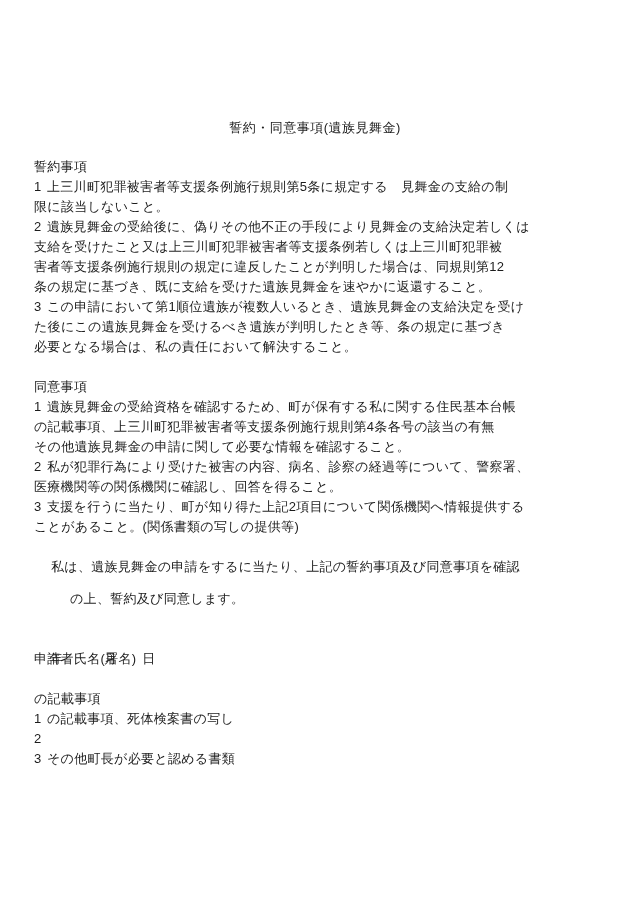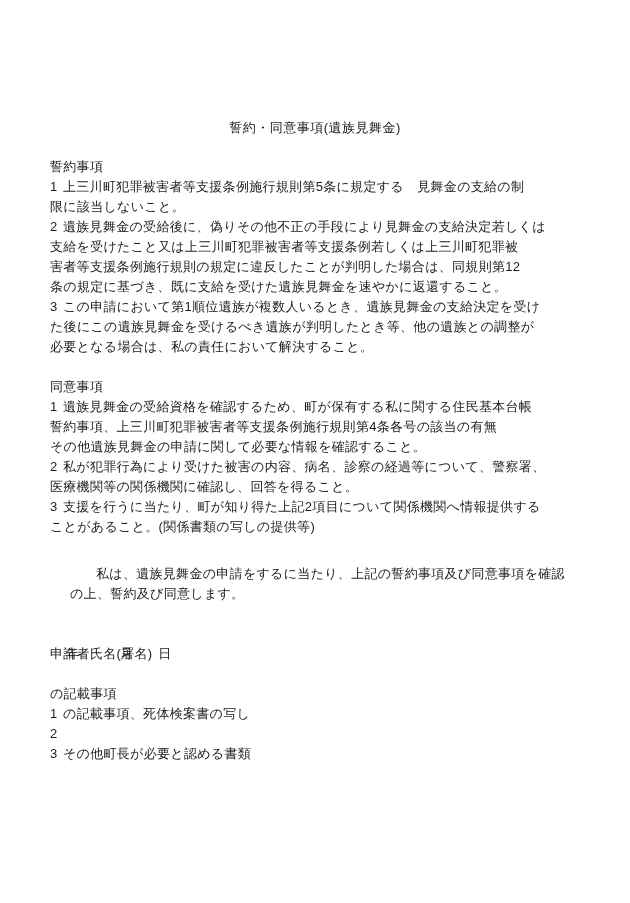--- a/index.html
+++ b/index.html
@@ -31,39 +31,39 @@
   }
   .gap {
     height: 19px;
   }
   .line {
     height: 20px;
     line-height: 20px;
     font-size: 13px;
     letter-spacing: 0.3px;
     white-space: pre;
-    padding-left: 50px;
+    padding-left: 34px;
     box-sizing: border-box;
   }
   .line.blank { padding-left: 0; }
   .item {
     display: flex;
   }
   .item .num {
     flex: none;
     width: 13px;
   }
   .cont {
   }
   .pledge-first {
-    padding-left: 96px;
-    margin-top: 7px;
+    padding-left: 51px;
   }
   .pledge-cont {
     padding-left: 70px;
+    margin-top: 12px;
   }
   .date-line {
   }
   .date-line .month-label { margin-left: 41px; }
   .date-line .day-label   { margin-left: 25px; }
   .signature-line {
   }
 </style>
 </head>
 <body>
@@ -83,31 +83,31 @@
   <div class="line item">
     <span class="num">2</span><span class="txt">遺族見舞金の受給後に、偽りその他不正の手段により見舞金の支給決定若しくは</span>
   </div>
   <div class="line cont">支給を受けたこと又は上三川町犯罪被害者等支援条例若しくは上三川町犯罪被</div>
   <div class="line cont">害者等支援条例施行規則の規定に違反したことが判明した場合は、同規則第12</div>
   <div class="line cont">条の規定に基づき、既に支給を受けた遺族見舞金を速やかに返還すること。</div>
 
   <div class="line item">
     <span class="num">3</span><span class="txt">この申請において第1順位遺族が複数人いるとき、遺族見舞金の支給決定を受け</span>
   </div>
-  <div class="line cont">た後にこの遺族見舞金を受けるべき遺族が判明したとき等、他の遺族との調整が</div>
+  <div class="line cont">た後にこの遺族見舞金を受けるべき遺族が判明したとき等、条の規定に基づき</div>
   <div class="line cont">必要となる場合は、私の責任において解決すること。</div>
 
   <div class="line blank"></div>
 
   <div class="line heading">同意事項</div>
 
   <div class="line item">
     <span class="num">1</span><span class="txt">遺族見舞金の受給資格を確認するため、町が保有する私に関する住民基本台帳</span>
   </div>
-  <div class="line cont">誓約事項、上三川町犯罪被害者等支援条例施行規則第4条各号の該当の有無</div>
+  <div class="line cont">の記載事項、上三川町犯罪被害者等支援条例施行規則第4条各号の該当の有無</div>
   <div class="line cont">その他遺族見舞金の申請に関して必要な情報を確認すること。</div>
 
   <div class="line item">
     <span class="num">2</span><span class="txt">私が犯罪行為により受けた被害の内容、病名、診察の経過等について、警察署、</span>
   </div>
   <div class="line cont">医療機関等の関係機関に確認し、回答を得ること。</div>
 
   <div class="line item">
     <span class="num">3</span><span class="txt">支援を行うに当たり、町が知り得た上記2項目について関係機関へ情報提供する</span>
   </div>

